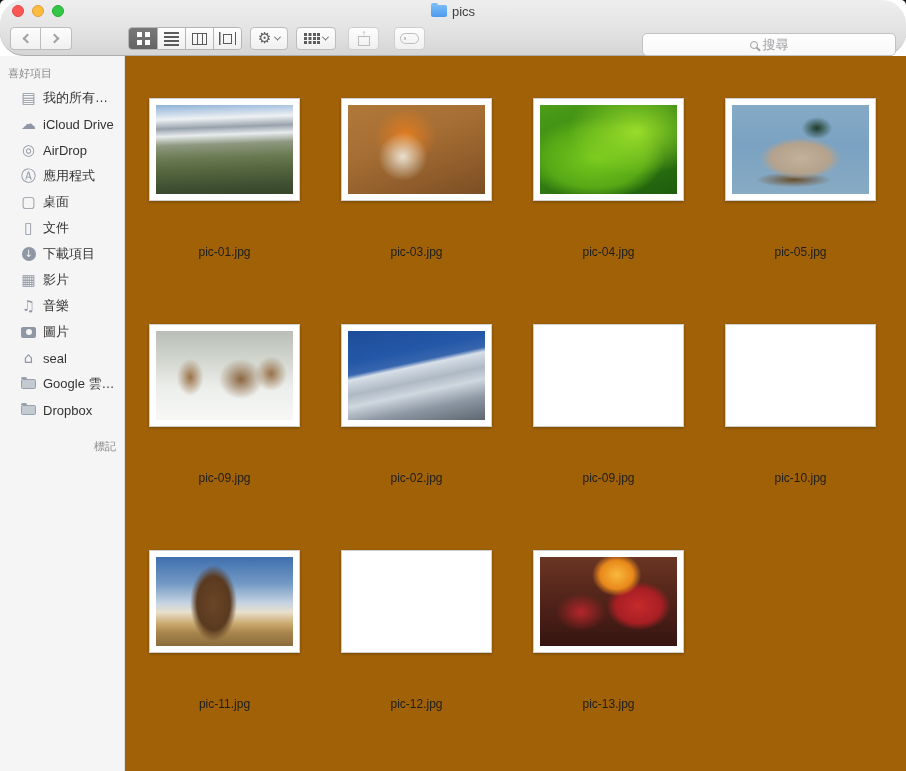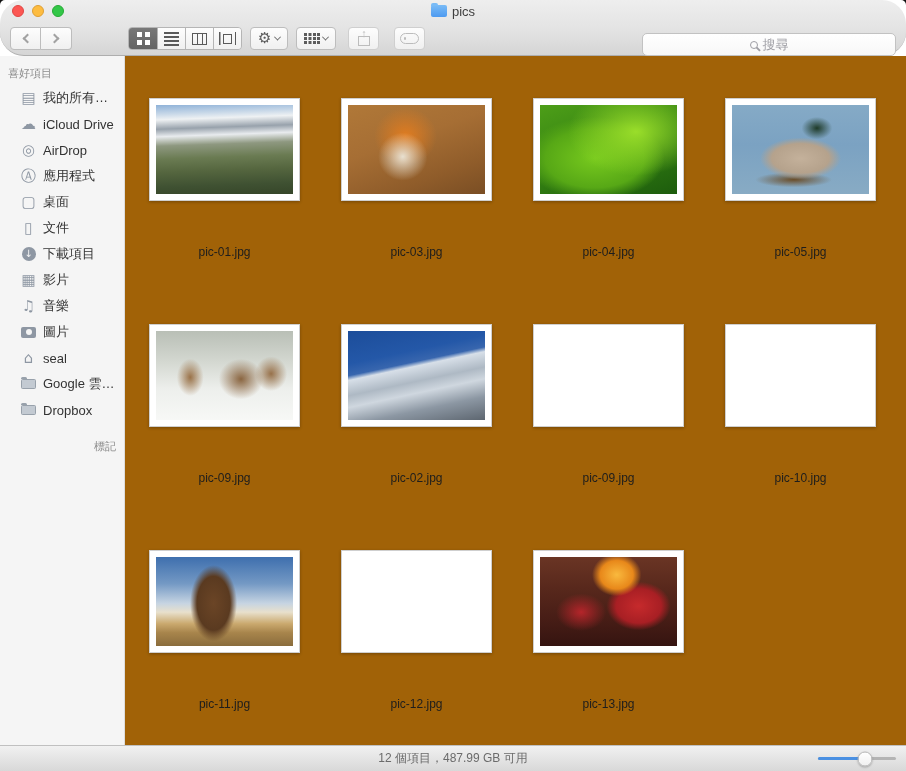--- a/index.html
+++ b/index.html
@@ -307,23 +307,14 @@
           <div class="cell">
             <div class="frame">
               <div class="photo" style="background: radial-gradient(24% 32% at 56% 20%, rgb(249, 185, 62) 0%, rgb(232, 136, 26) 50%, rgba(232, 136, 26, 0) 75%), radial-gradient(30% 35% at 72% 55%, rgb(198, 42, 44) 0%, rgb(168, 31, 36) 55%, rgba(168, 31, 36, 0) 78%), radial-gradient(26% 30% at 30% 62%, rgb(181, 37, 42) 0%, rgba(181, 37, 42, 0) 70%), linear-gradient(rgb(106, 53, 36) 0%, rgb(88, 40, 28) 35%, rgb(71, 29, 22) 70%, rgb(53, 20, 16) 100%);"></div>
             </div>
             <div class="fname">pic-13.jpg</div>
           </div>
         </div>
     </div>
   </div>
 
-  <div class="statusbar">
-    <span class="status-text">12 個項目，487.99 GB 可用</span>
-    <div class="slider">
-      <div class="slider-track">
-        <div class="slider-fill" style="width: 60%; background: rgb(74, 144, 226);"></div>
-        <div class="slider-thumb" style="left: 60%;"></div>
-      </div>
-    </div>
-  </div>
 
 </div>
 
 </body></html>

